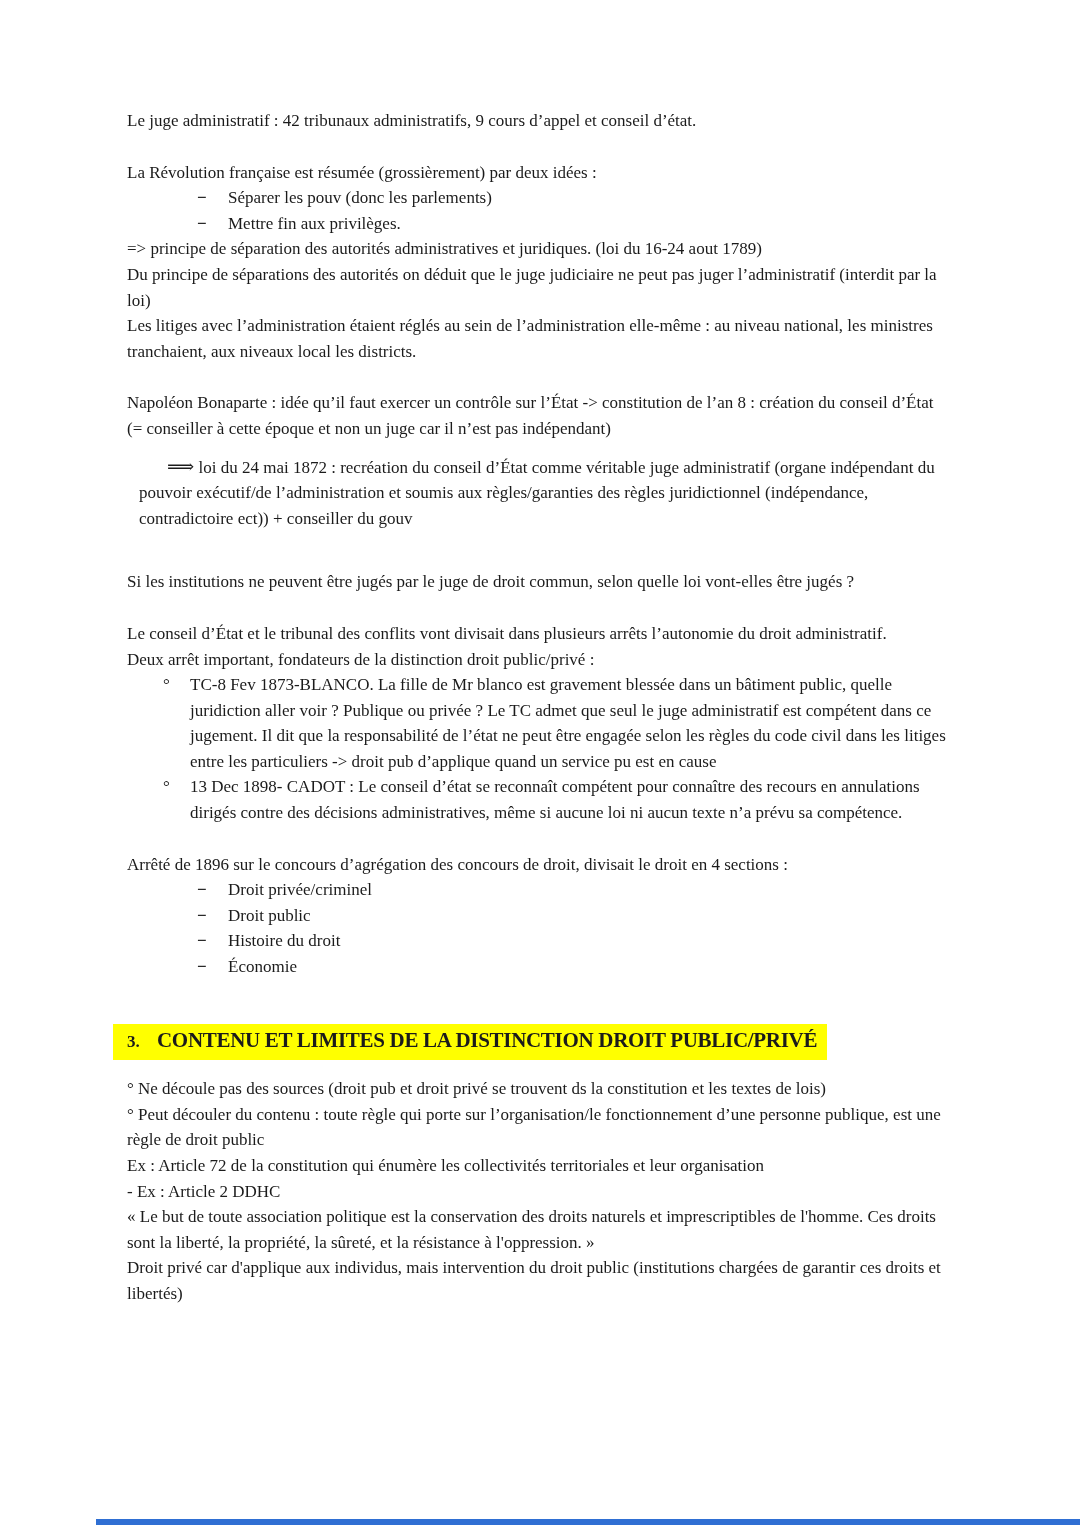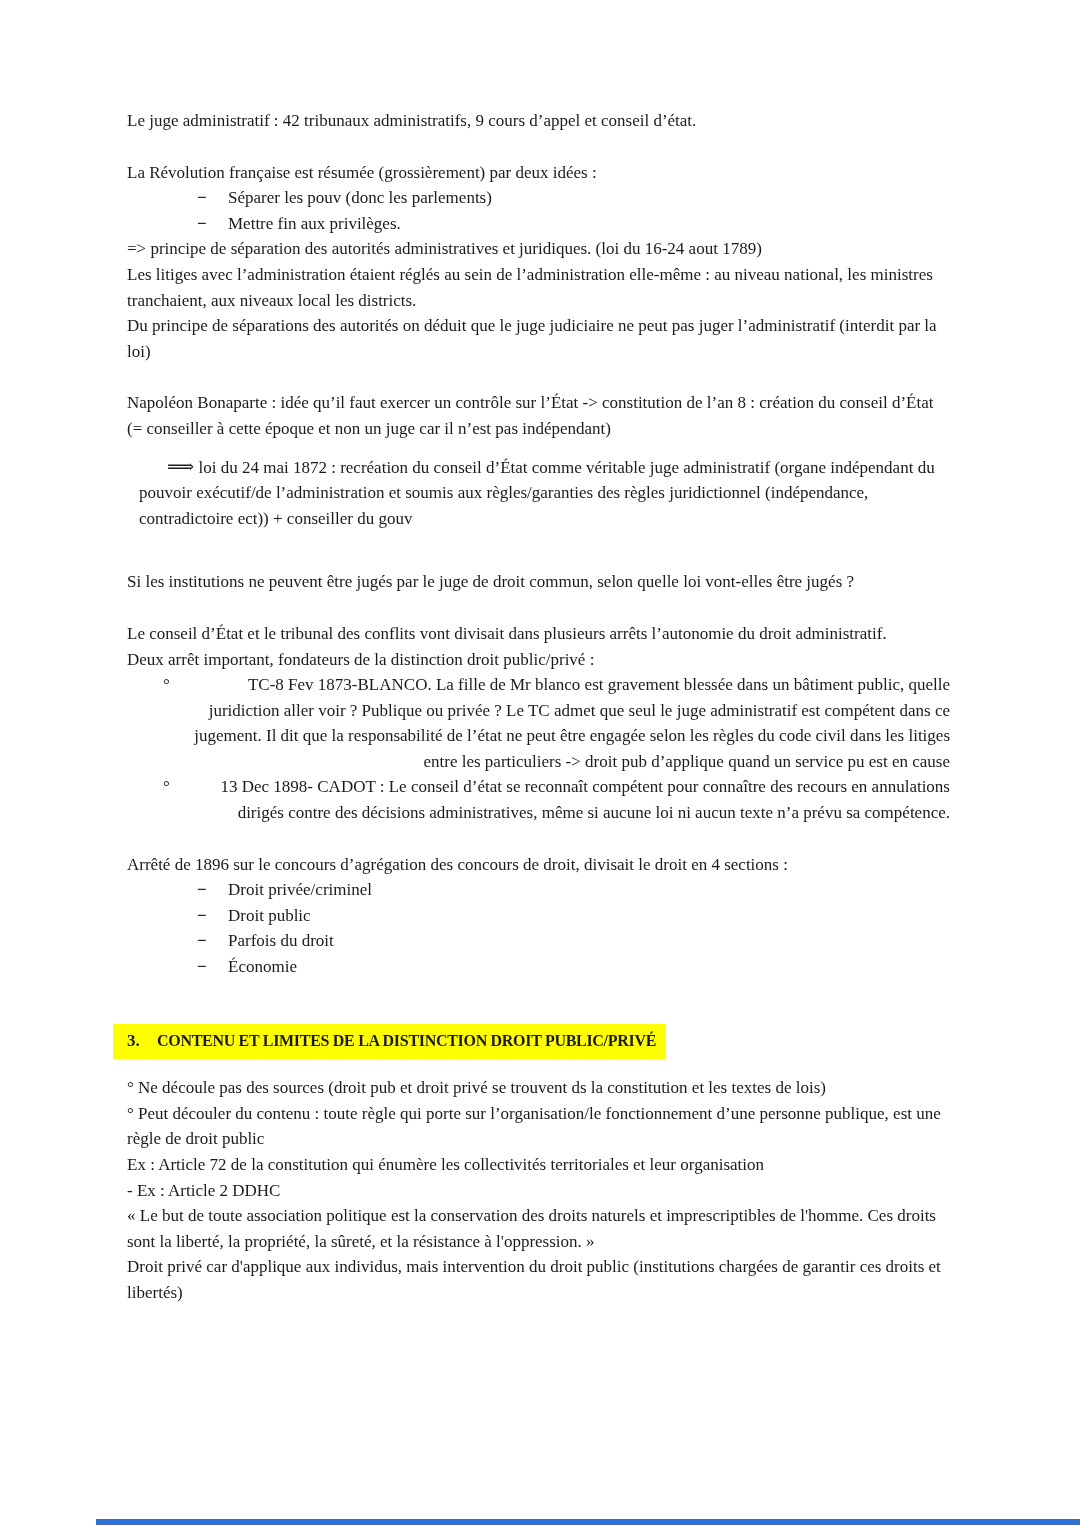--- a/index.html
+++ b/index.html
@@ -25,35 +25,35 @@
   .dash-item{display:flex;margin-left:70px;}
   .dash-item .marker{
     flex:0 0 31px;
     font-weight:bold;
     letter-spacing:0;
   }
   
   .deg-list{margin:0;}
   .deg-item{display:flex;margin-left:36px;}
   .deg-item .marker{flex:0 0 27px;}
-  .deg-item .txt{flex:1 1 auto;text-align:right;}
+  .deg-item .txt{flex:1 1 auto;}
   
   .arrow-para{text-indent:28px;margin:12px;}
   .arrow-para .arrow{font-size:19px;}
   
   .heading3{
     margin:44px 0 16px -14px;
     display:inline-block;
     background:#ffff00;
     padding:4px 10px 6px 14px;
     font-weight:bold;
   }
   .heading3 .h-num{display:inline-block;width:30px;}
   .heading3 .h-text{
-    font-size:16px;
+    font-size:21px;
     letter-spacing:-0.3px;
   }
   
   .bottom-bar{
     position:absolute;
     left:96px;right:0;bottom:0;
     height:6px;
     background:#2f6fd3;
   }
 </style>
@@ -72,22 +72,22 @@
       <div class="dash-item">
         <span class="marker">−</span>
         <span class="txt">Séparer les pouv (donc les parlements)</span>
       </div>
       <div class="dash-item">
         <span class="marker">−</span>
         <span class="txt">Mettre fin aux privilèges.</span>
       </div>
     </div>
     <p class="para">=&gt; principe de séparation des autorités administratives et juridiques. (loi du 16-24 aout 1789)</p>
+    <p class="para">Du principe de séparations des autorités on déduit que le juge judiciaire ne peut pas juger l’administratif (interdit par la loi)</p>
     <p class="para">Les litiges avec l’administration étaient réglés au sein de l’administration elle-même : au niveau national, les ministres tranchaient, aux niveaux local les districts.</p>
-    <p class="para">Du principe de séparations des autorités on déduit que le juge judiciaire ne peut pas juger l’administratif (interdit par la loi)</p>
 
     <div class="gap"></div>
 
     <p class="para">Napoléon Bonaparte : idée qu’il faut exercer un contrôle sur l’État -&gt; constitution de l’an 8 : création du conseil d’État (= conseiller à cette époque et non un juge car il n’est pas indépendant)</p>
     <p class="arrow-para"><span class="arrow">⟹</span> <span>loi du 24 mai 1872 : recréation du conseil d’État comme véritable juge administratif (organe indépendant du pouvoir exécutif/de l’administration et soumis aux règles/garanties des règles juridictionnel (indépendance, contradictoire ect)) + conseiller du gouv</span></p>
 
     <div class="gap"></div>
 
     <p class="para">Si les institutions ne peuvent être jugés par le juge de droit commun, selon quelle loi vont-elles être jugés ?</p>
 
@@ -113,21 +113,21 @@
       <div class="dash-item">
         <span class="marker">−</span>
         <span class="txt">Droit privée/criminel</span>
       </div>
       <div class="dash-item">
         <span class="marker">−</span>
         <span class="txt">Droit public</span>
       </div>
       <div class="dash-item">
         <span class="marker">−</span>
-        <span class="txt">Parfois du droit</span>
+        <span class="txt">Histoire du droit</span>
       </div>
       <div class="dash-item">
         <span class="marker">−</span>
         <span class="txt">Économie</span>
       </div>
     </div>
 
     <div>
       <div class="heading3" style="background: rgb(255, 255, 0);">
         <span class="h-num">3.</span><span class="h-text">CONTENU ET LIMITES DE LA DISTINCTION DROIT PUBLIC/PRIVÉ</span>

